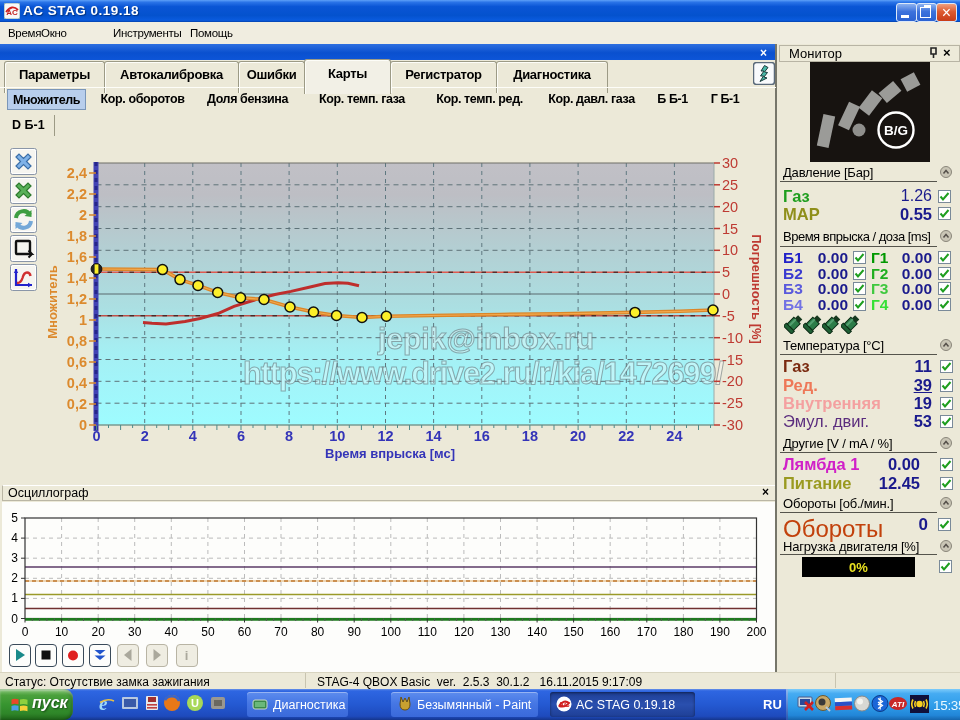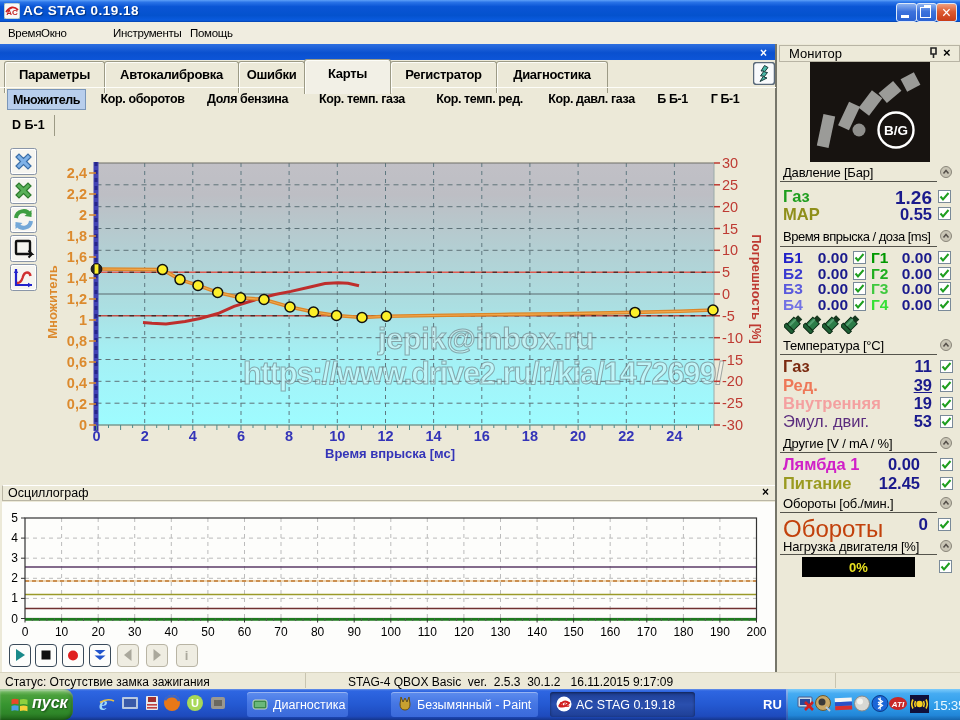--- a/index.html
+++ b/index.html
@@ -521,21 +521,21 @@
 <circle cx="86" cy="68" r="17.5" fill="none" stroke="#fff" stroke-width="2.4"></circle>
 <text x="86" y="73" font-size="13.5" font-weight="bold" fill="#fff" text-anchor="middle" font-family="Liberation Sans">B/G</text>
 </svg>
 <div class="abs mhead" style="left:783px;top:165px;">Давление [Бар]</div>
 <svg class="abs" style="left:940px;top:166px" width="12" height="12">
     <circle cx="6" cy="6" r="5.5" fill="#C9C5B5" stroke="#8A867A"></circle>
     <path d="M3.5 7.5 L6 4.5 L8.5 7.5" fill="none" stroke="#55504A" stroke-width="1.5"></path>
   </svg>
 <div class="abs mline" style="left:780px;top:181px;width:157px;"></div>
 <div class="abs" style="left:783px;top:187px;color:#1E9E1E;font-size:16.5px;font-weight:bold;">Газ</div>
-<div class="abs" style="left:812px;top:187px;width:120px;text-align:right;color:#1A1A8C;font-size:19px;font-weight:bold;">1.26</div>
+<div class="abs" style="left:812px;top:187px;width:120px;text-align:right;color:#1A1A8C;font-size:16px;font-weight:normal;">1.26</div>
 <svg class="abs" style="left:938px;top:190px" width="13" height="13">
     <rect x="0.5" y="0.5" width="12" height="12" fill="#fff" stroke="#7A8A99"></rect>
     <path d="M2.5 6.5 L5 9.5 L10.5 3" stroke="#1E9E1E" stroke-width="2" fill="none"></path>
   </svg>
 <div class="abs" style="left:783px;top:204.5px;color:#8F8F1A;font-size:16.5px;font-weight:bold;">MAP</div>
 <div class="abs" style="left:812px;top:204.5px;width:120px;text-align:right;color:#1A1A8C;font-size:16.5px;font-weight:bold;">0.55</div>
 <svg class="abs" style="left:938px;top:207px" width="13" height="13">
     <rect x="0.5" y="0.5" width="12" height="12" fill="#fff" stroke="#7A8A99"></rect>
     <path d="M2.5 6.5 L5 9.5 L10.5 3" stroke="#1E9E1E" stroke-width="2" fill="none"></path>
   </svg>
@@ -694,21 +694,21 @@
 <div class="abs" style="left:802px;top:557px;width:113px;height:20px;background:#000;"></div>
 <div class="abs" style="left:802px;top:560px;width:113px;text-align:center;color:#E8E020;font-size:13px;font-weight:bold;">0%</div>
 <svg class="abs" style="left:939px;top:560px" width="13" height="13">
     <rect x="0.5" y="0.5" width="12" height="12" fill="#fff" stroke="#7A8A99"></rect>
     <path d="M2.5 6.5 L5 9.5 L10.5 3" stroke="#1E9E1E" stroke-width="2" fill="none"></path>
   </svg>
 
 <div class="abs" id="statusbar"></div>
 <div class="abs" style="left:5px;top:675px;font-size:12px;">Статус: Отсутствие замка зажигания</div>
 <div class="abs" style="left:305px;top:673px;width:1px;height:15px;background:#C8C4B0;"></div>
-<div class="abs" style="left:317px;top:675px;font-size:12px;margin-left:31px;">STAG-4 QBOX Basic&nbsp; ver.&nbsp; 2.5.3&nbsp; 30.1.2&nbsp;&nbsp; 16.11.2015 9:17:09</div>
+<div class="abs" style="left:317px;top:675px;font-size:12px;">STAG-4 QBOX Basic&nbsp; ver.&nbsp; 2.5.3&nbsp; 30.1.2&nbsp;&nbsp; 16.11.2015 9:17:09</div>
 <div class="abs" style="left:835px;top:673px;width:1px;height:15px;background:#C8C4B0;"></div>
 
 <div class="abs" id="taskbar"></div>
 <div class="abs" style="left:0;top:689px;width:73px;height:31px;border-radius:0 9px 9px 0;
 background:linear-gradient(180deg,#8CC97C 0%,#4BA13C 20%,#379530 50%,#2E8528 80%,#1E6218 100%);
 box-shadow:inset -2px 0 3px rgba(0,0,0,.25), inset 0 2px 2px rgba(255,255,255,.4);"></div>
 <svg class="abs" style="left:10px;top:695px" width="19" height="19" viewBox="0 0 19 19">
 <path d="M1.5 4.5 Q4 3 8.5 4.2 L8.5 9.2 Q4 8 1.5 9.5 Z" fill="#E8482A"></path>
 <path d="M10 4.5 Q14 3.2 17.5 4.8 L17.5 9.8 Q14 8.2 10 9.4 Z" fill="#8FD03F"></path>
 <path d="M1.5 11 Q4 9.5 8.5 10.7 L8.5 15.7 Q4 14.5 1.5 16 Z" fill="#4A9FE8"></path>

